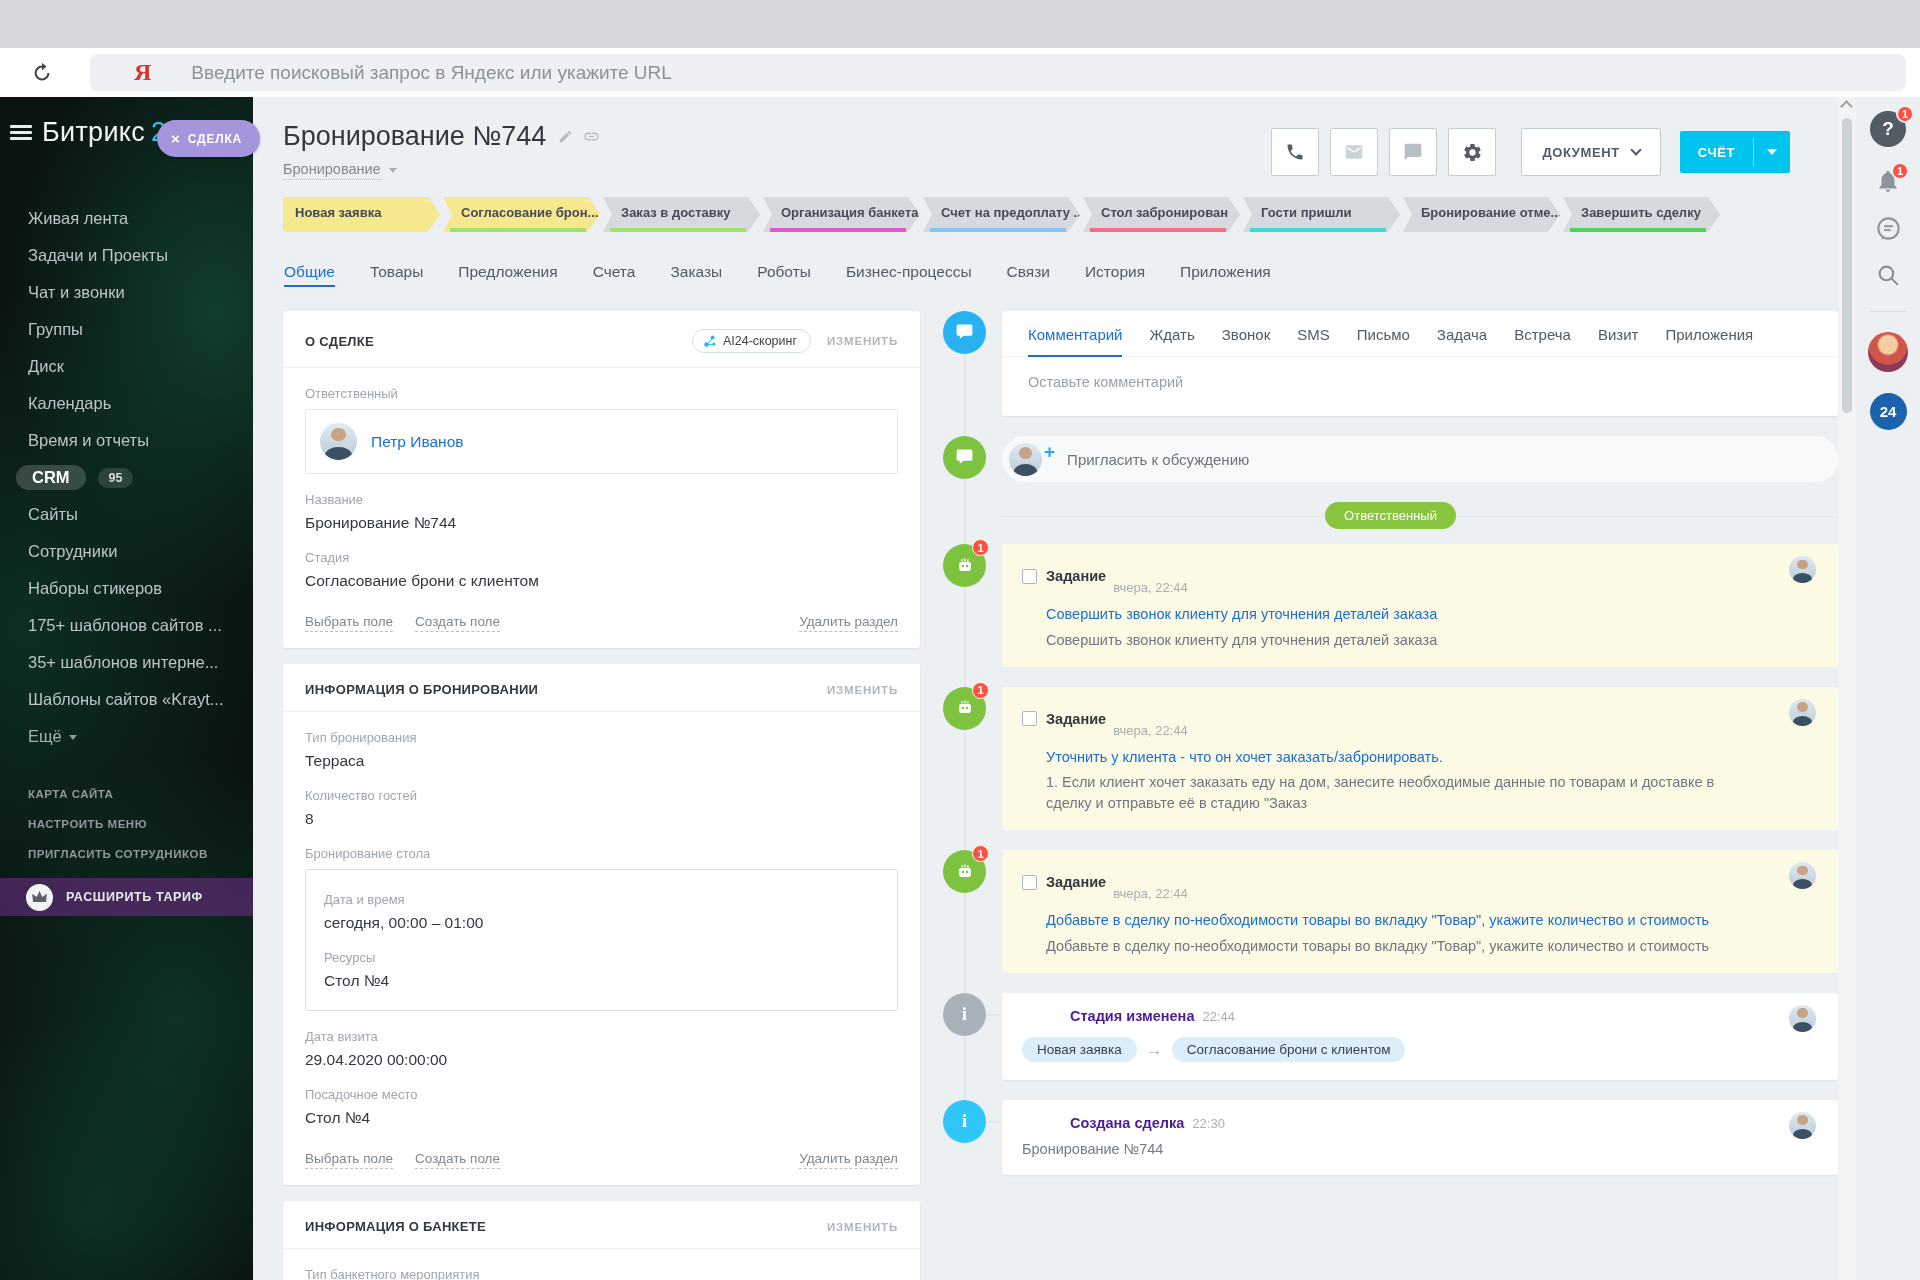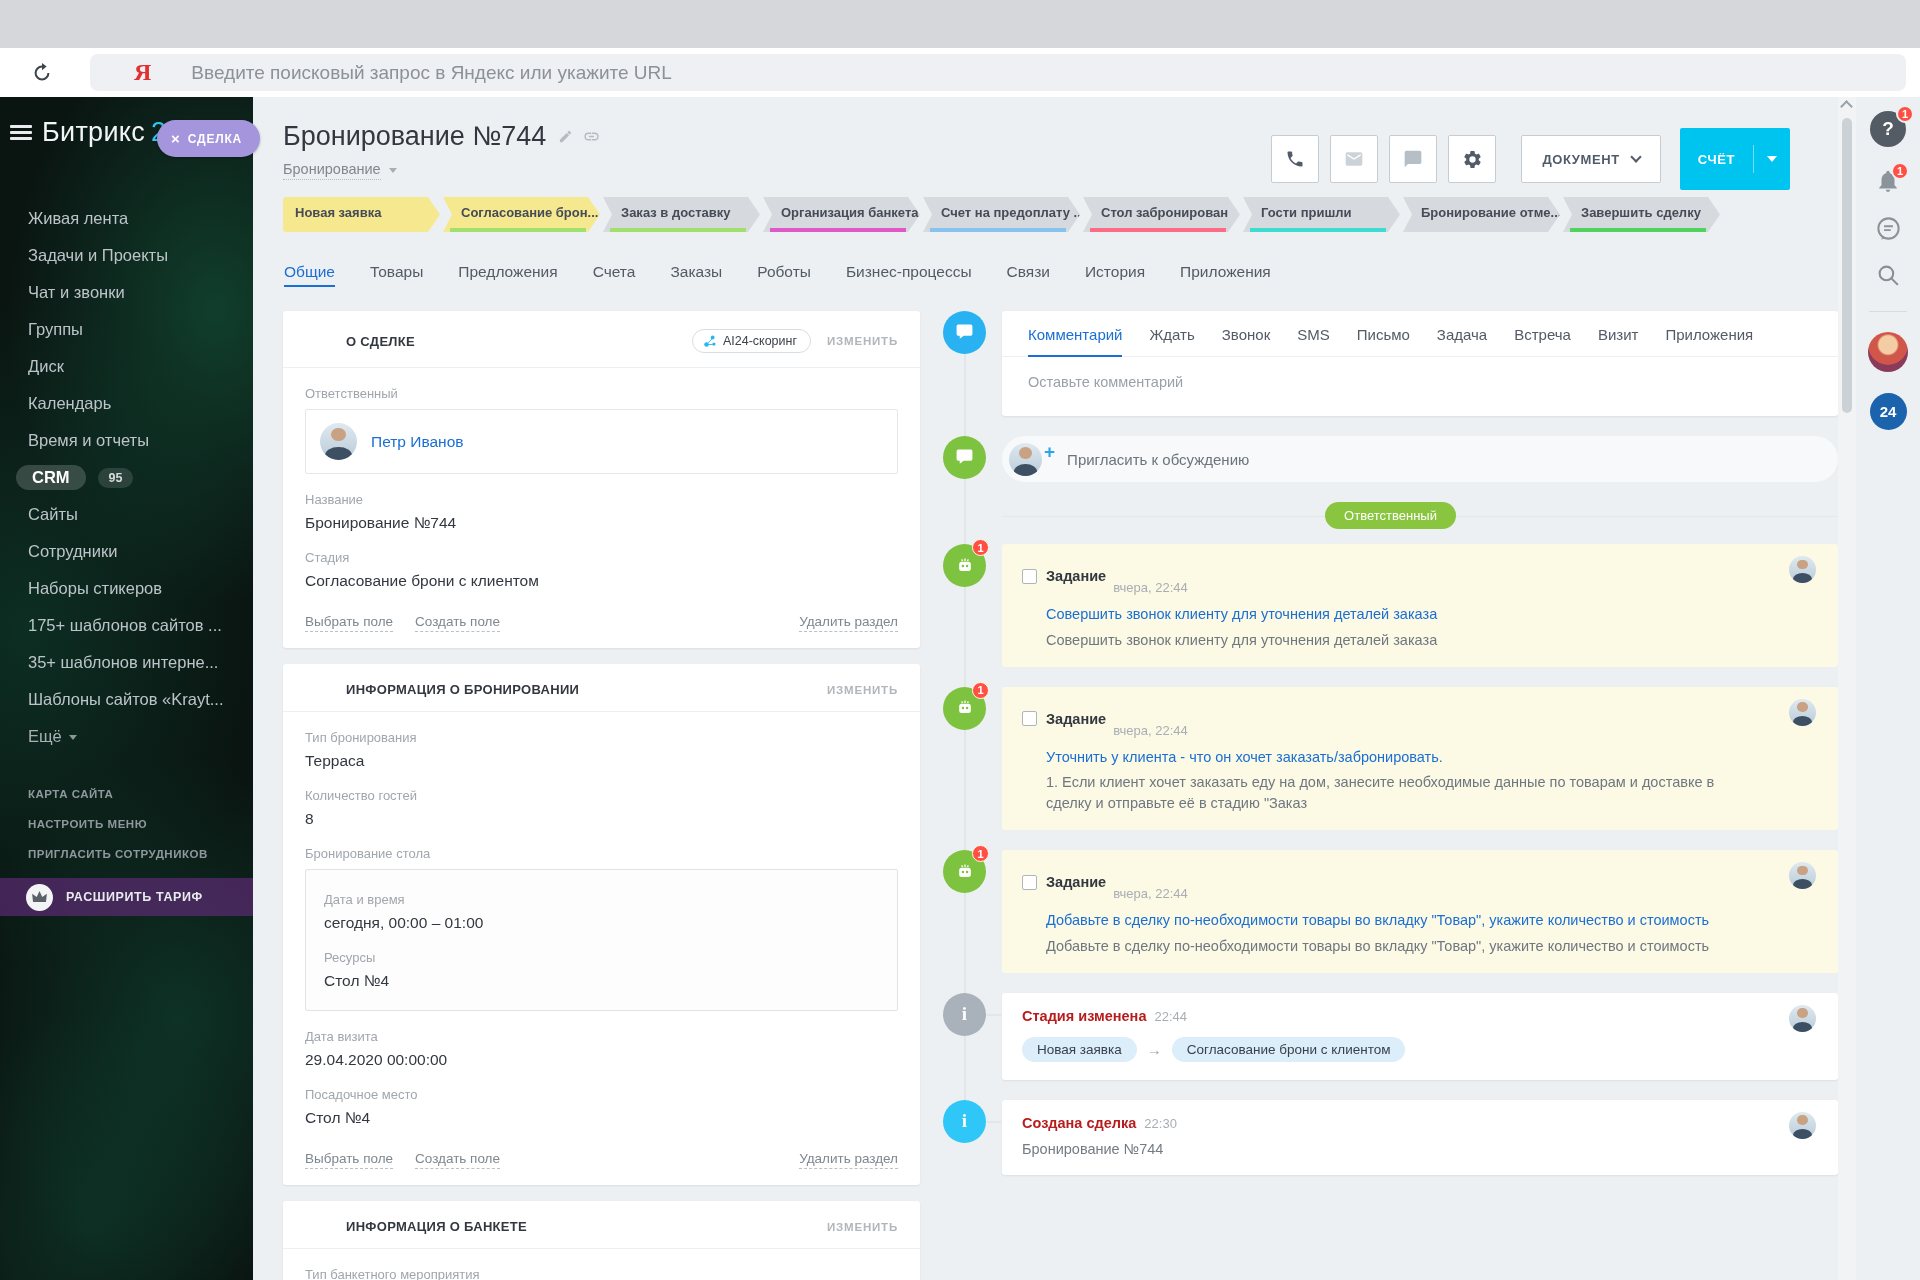--- a/index.html
+++ b/index.html
@@ -55,21 +55,21 @@
   .icon-btn-plain { cursor:pointer; display:flex; align-items:center; }
   .subtitle-row { margin-top:9px; display:flex; align-items:center; }
   .subtitle { font-size:14.5px; color:#80878e; border-bottom:1px dotted #b4bbc1; padding-bottom:2px; cursor:pointer; }
   .caret-down { width:0; height:0; border-left:4px solid transparent; border-right:4px solid transparent; border-top:5px solid #a7aeb4; margin-left:8px; cursor:pointer; }
 
   .head-actions { position:absolute; top:31px; right:48px; display:flex; align-items:center; gap:11px;border-radius:6px; }
   .sq-btn { width:48px; height:48px; background:#fff; border:1px solid #c6cdd2; border-radius:2px; display:flex; align-items:center; justify-content:center; cursor:pointer; }
   .btn-document { height:48px; background:#fff; border:1px solid #c6cdd2; border-radius:2px; display:flex; align-items:center; padding:0 20px; cursor:pointer; margin-left:14px; }
   .btn-document .lbl { font-size:13px; font-weight:bold; color:#525c69; letter-spacing:.6px; }
   .chev { width:8px; height:8px; border-right:2px solid #525c69; border-bottom:2px solid #525c69; transform:rotate(45deg); margin:-4px 0 0 12px; }
-  .btn-invoice { height:62px; background:#00c4f0; border-radius:2px; display:flex; align-items:center; cursor:pointer; margin-left:8px; }
+  .btn-invoice { height:42px; background:#00c4f0; border-radius:2px; display:flex; align-items:center; cursor:pointer; margin-left:8px; }
   .btn-invoice .lbl { color:#fff; font-size:13px; font-weight:bold; letter-spacing:.6px; padding:0 18px; }
   .btn-invoice .split { width:1px; height:28px; background:rgba(255,255,255,.45); }
   .btn-invoice .caret { width:0; height:0; border-left:5px solid transparent; border-right:5px solid transparent; border-top:6px solid #fff; margin:0 13px; }
 
   
   .pipeline { display:flex; gap:3px; margin:17px 0 0 30px; }
   .stage { position:relative; width:157px; height:35px; cursor:pointer;
     clip-path:polygon(0 0, calc(100% - 12px) 0, 100% 50%, calc(100% - 12px) 100%, 0 100%, 9px 50%); }
   .stage.first { clip-path:polygon(0 0, calc(100% - 12px) 0, 100% 50%, calc(100% - 12px) 100%, 0 100%); border-radius:3px 0 0 3px; }
   .stage-label { display:block; font-size:13px; font-weight:bold; color:#454c57; line-height:32px; padding:0 14px 0 18px; white-space:nowrap; overflow:hidden; text-overflow:clip; }
@@ -80,21 +80,21 @@
   .main-tabs { display:flex; gap:35px; margin:31px 0 0 31px; }
   .main-tab { font-size:15.5px; color:#525b66; padding-bottom:4px; cursor:pointer; }
   .main-tab.active { color:#1a6fd4; border-bottom:2px solid #1a6fd4; }
 
   
   .content { display:flex; margin:24px 0 0 30px; align-items:flex-start; }
   .left-col { width:637px; flex:none; }
   .right-col { flex:1; margin-left:23px; position:relative; }
 
   .panel { background:#fff; border-radius:3px; box-shadow:0 1px 2px rgba(83,92,105,.12); padding:18px 22px 16px; margin-bottom:16px; }
-  .panel-head { display:flex; align-items:center;margin-left:41px; }
+  .panel-head { display:flex; align-items:center; }
   .panel-title { font-size:13px; font-weight:bold; color:#333840; letter-spacing:.3px; }
   .panel-head .spacer { flex:1; }
   .ai-pill { display:flex; align-items:center; border:1px solid #d7dee2; border-radius:14px; padding:4px 13px 4px 10px; cursor:pointer; margin-right:16px; }
   .ai-pill .lbl { font-size:12.5px; color:#3d434b; margin-left:6px; }
   .edit-link { font-size:11.5px; font-weight:bold; color:#b0b6bc; letter-spacing:.8px; cursor:pointer; }
   .panel-divider { height:1px; background:#edf0f2; margin:14px -22px 0; }
   .field-label { font-size:13px; color:#a0a6ad; margin-top:18px; }
   .field-value { font-size:15.5px; color:#333840; margin-top:7px; }
   .resp-box { border:1px solid #e4e8eb; border-radius:2px; margin-top:8px; padding:13px 14px; display:flex; align-items:center; }
   .avatar { border-radius:50%; background:linear-gradient(180deg,#dfe9f0,#b9cbd8); position:relative; overflow:hidden; flex:none; }
@@ -145,21 +145,21 @@
   .task-body { margin:5px 0 0 24px; font-size:14.5px; color:#6f7780; line-height:1.4; padding-right:90px; }
   .card-avatar { position:absolute; right:22px; top:12px; width:27px; height:27px; }
 
   .sep-row { position:relative; height:28px; margin:0 0 18px; }
   .sep-pill { position:absolute; left:50%; transform:translateX(-50%); background:#e7ebee; color:#747c84; font-size:13px; padding:5px 16px; border-radius:14px; }
   .filter-btn { position:absolute; right:0; top:0; background:#fff; border-radius:14px; padding:6px 14px; display:flex; align-items:center; cursor:pointer; box-shadow:0 1px 2px rgba(83,92,105,.10); }
   .filter-btn .lbl { font-size:11.5px; font-weight:bold; color:#6f7780; letter-spacing:.5px; margin-left:6px; }
 
   .event-card { background:#fff; border-radius:3px; box-shadow:0 1px 2px rgba(83,92,105,.10); padding:15px 20px 18px; }
   .event-head { display:flex; align-items:baseline; }
-  .event-title { font-size:14.5px; font-weight:bold; color:#b91c1c; }
+  .event-title { font-size:14.5px; font-weight:bold; color:#4c1d95;margin-left:48px; }
   .event-time { font-size:13px; color:#a8aeb4; margin-left:8px; }
   .stage-pills { display:flex; align-items:center; margin-top:13px; }
   .stage-pill { background:#dceef9; border-radius:13px; padding:5px 15px; font-size:13.5px; color:#39424c; }
   .stage-arrow { color:#9aa1a8; font-size:15px; margin:0 10px; }
   .event-body { margin-top:10px; font-size:14.5px; color:#737b83; }
   .i-glyph { color:#fff; font-size:19px; font-weight:bold; font-family:"Liberation Serif","DejaVu Serif",serif; }
 
   
   .scrollbar { position:absolute; right:64px; top:0; bottom:0; width:18px; background:#f2f3f5; }
   .scroll-up { position:absolute; top:5px; left:4px; width:9px; height:9px; border-left:2px solid #9aa2a8; border-top:2px solid #9aa2a8; transform:rotate(45deg); cursor:pointer; }

